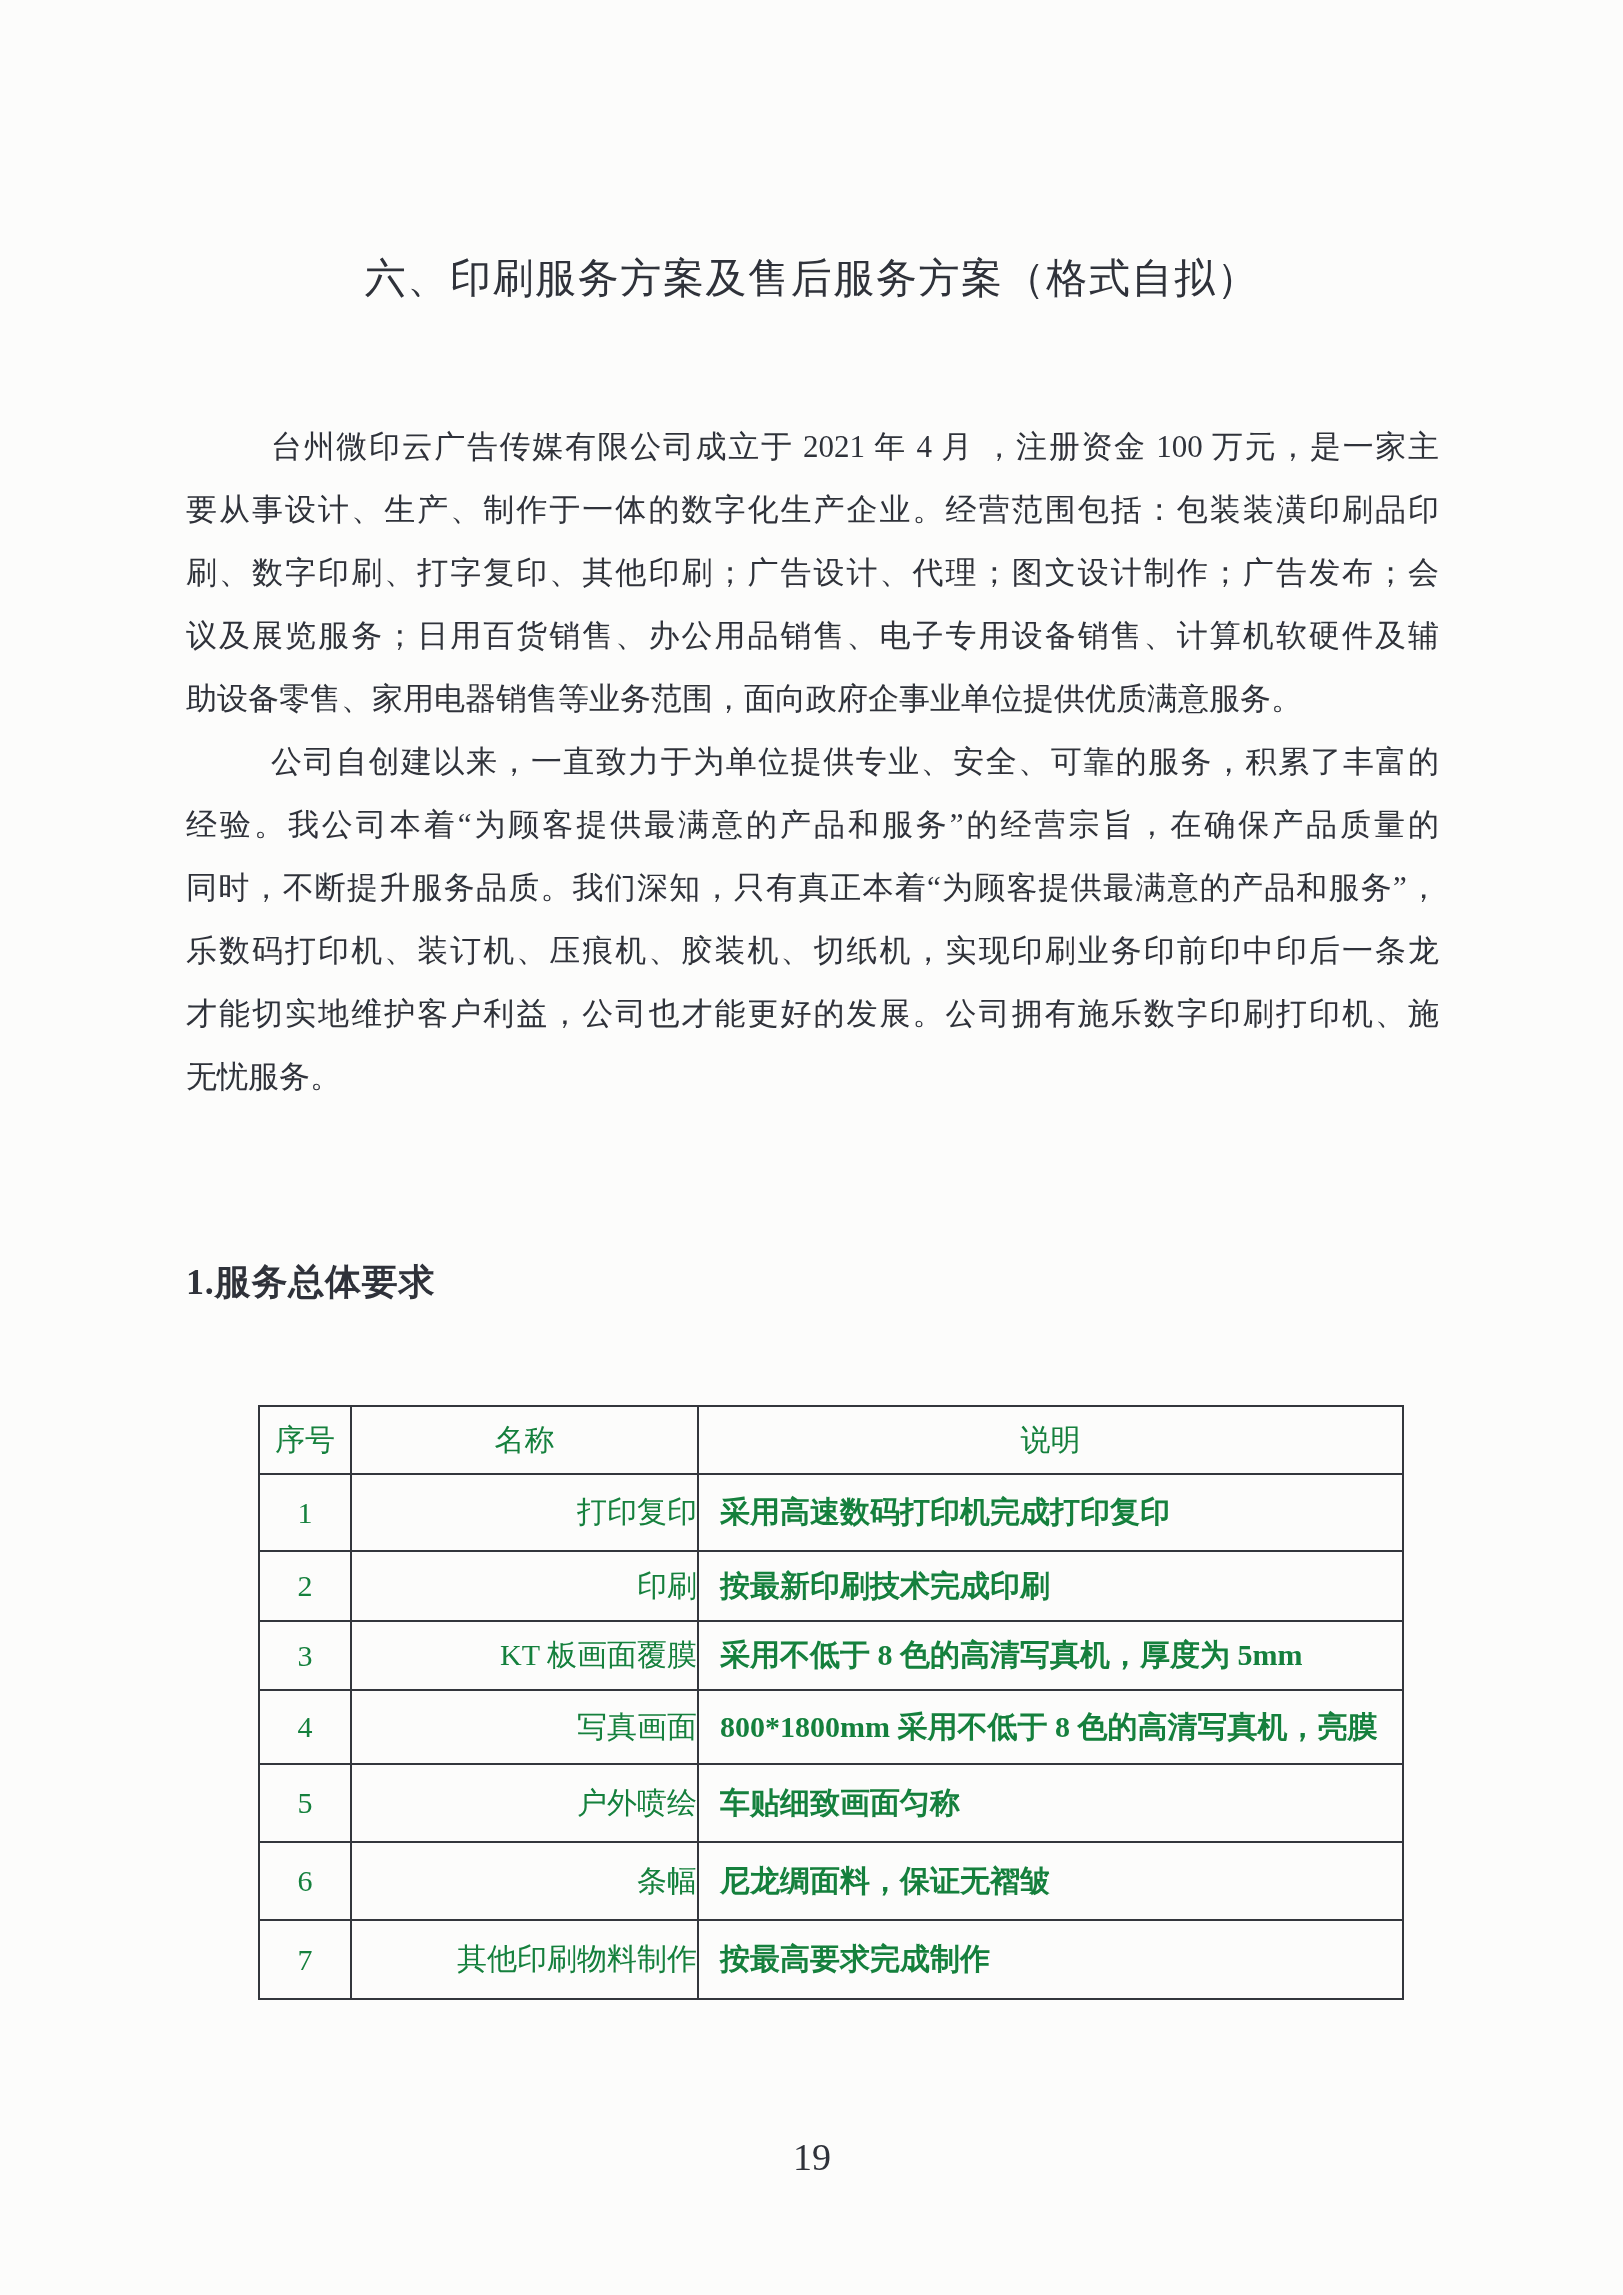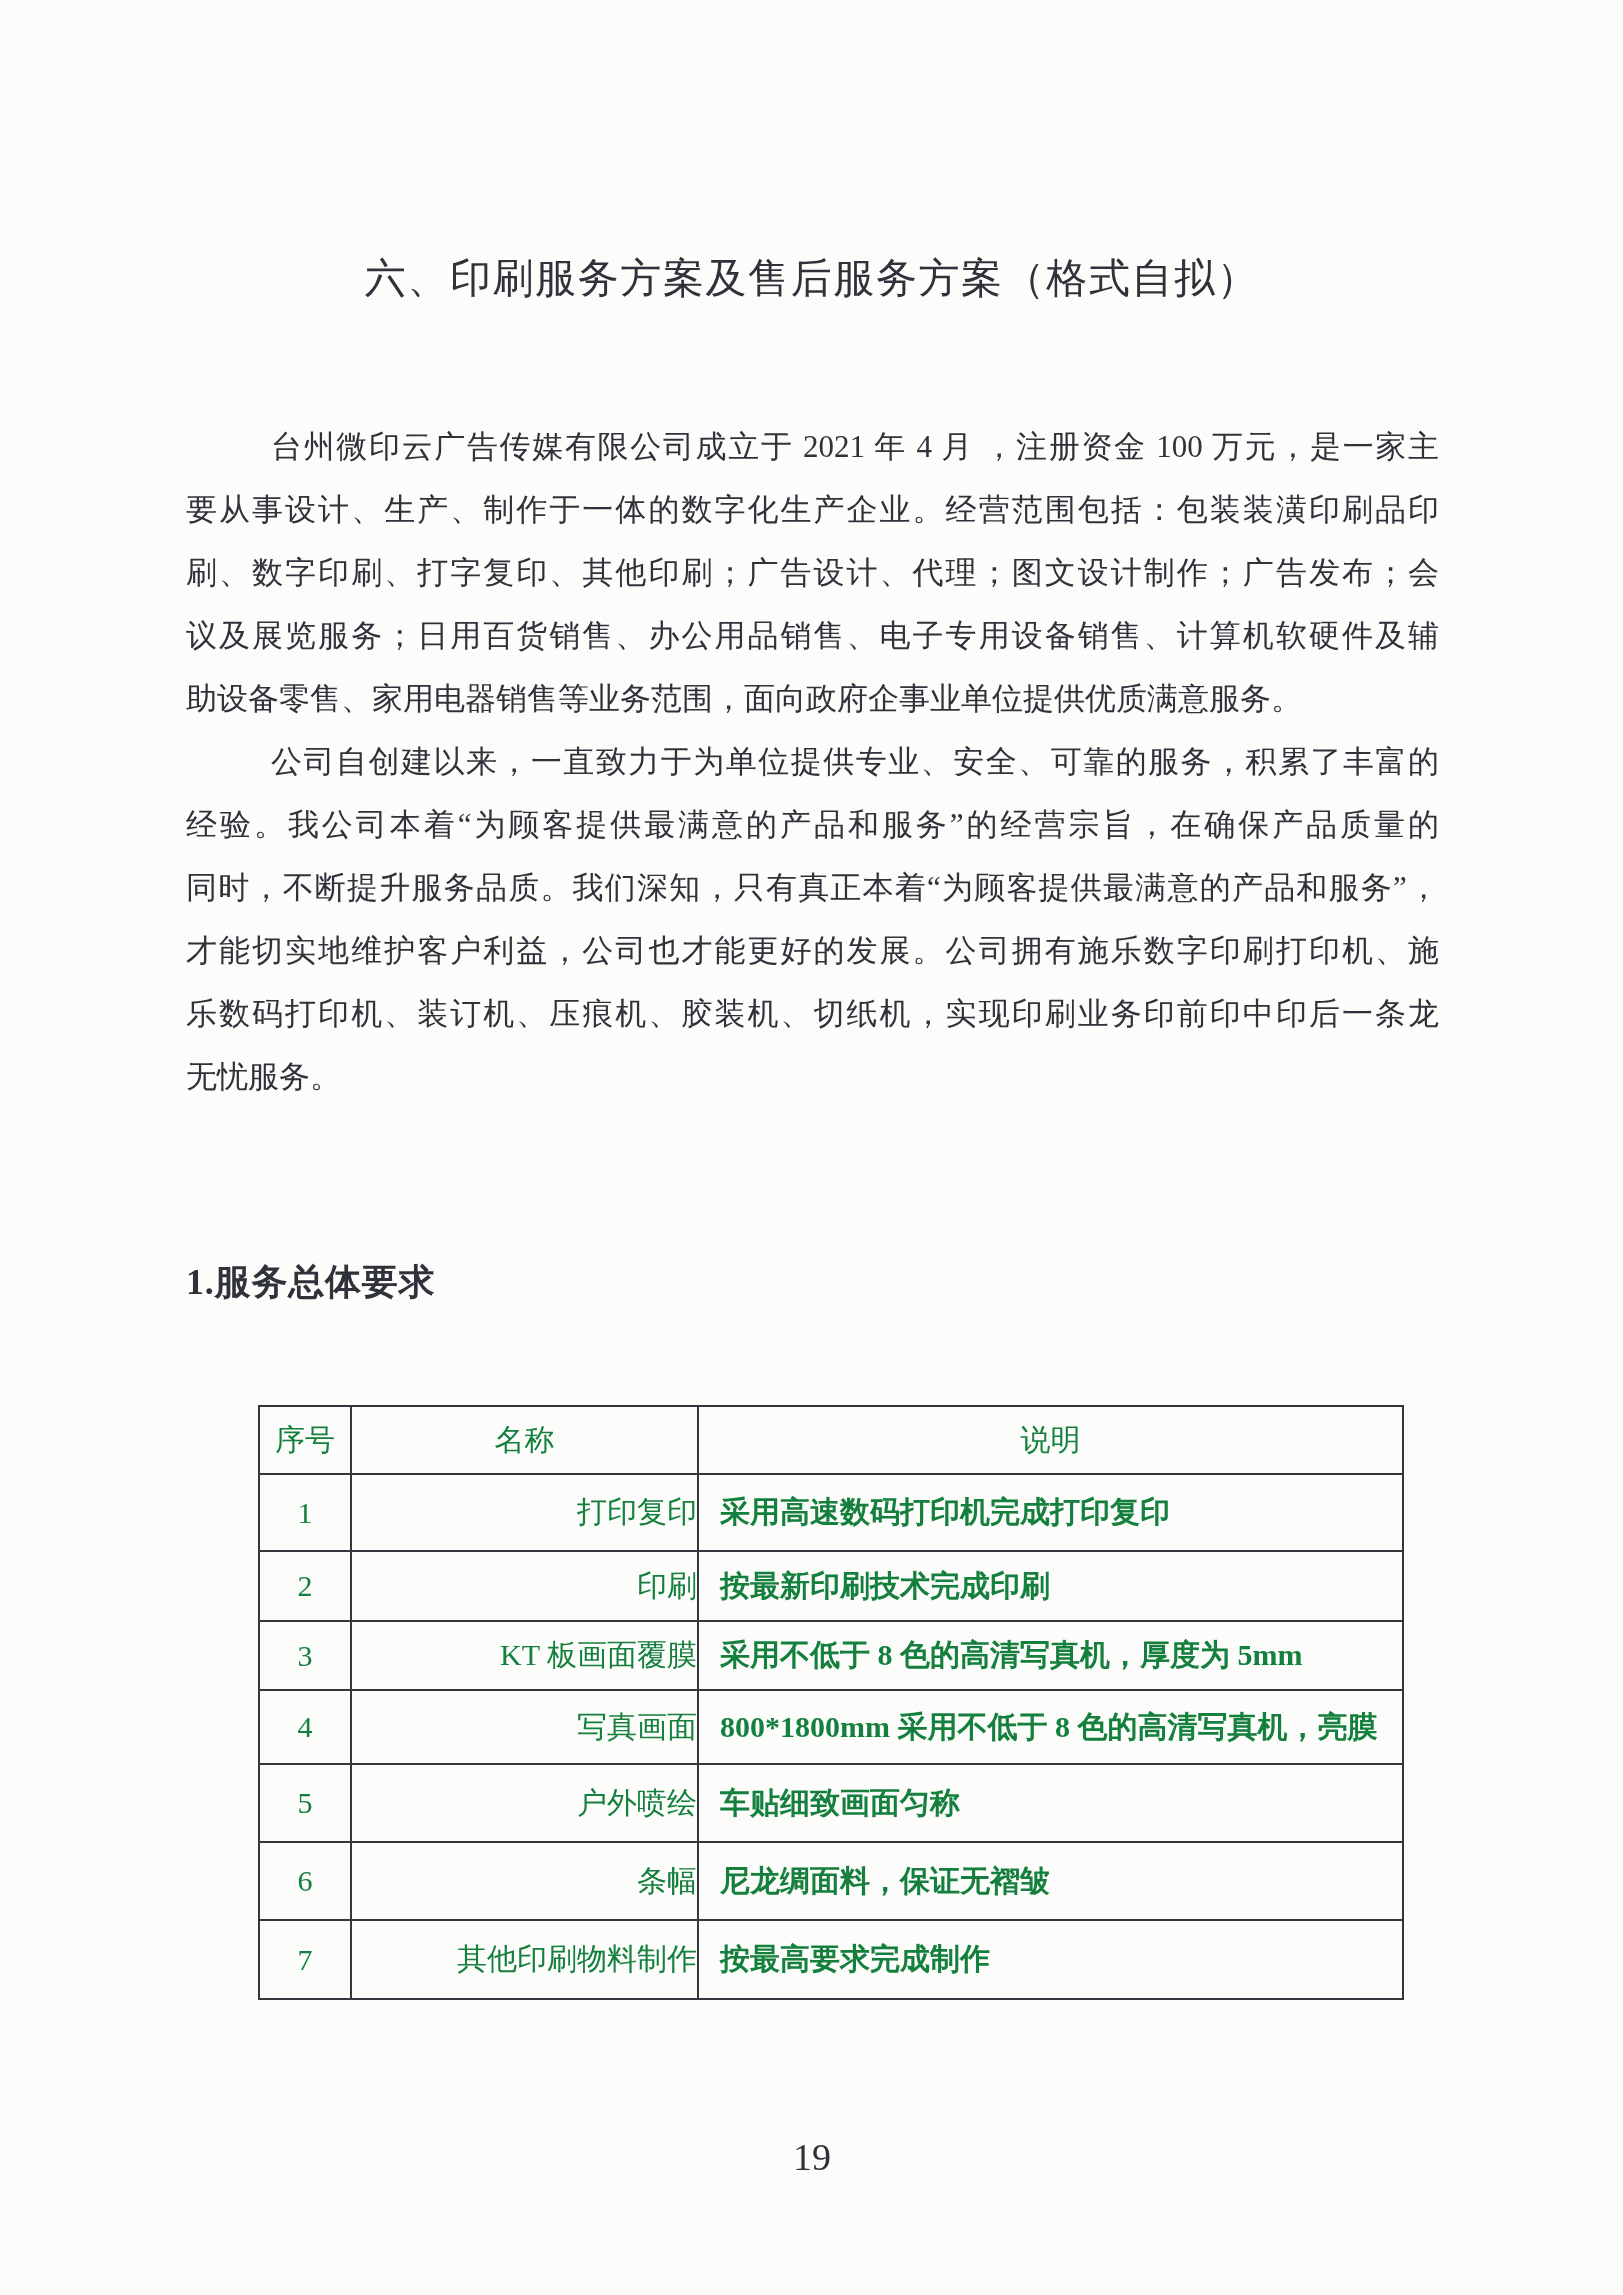--- a/index.html
+++ b/index.html
@@ -85,22 +85,22 @@
       <div class="line just">要从事设计、生产、制作于一体的数字化生产企业。经营范围包括：包装装潢印刷品印</div>
       <div class="line just">刷、数字印刷、打字复印、其他印刷；广告设计、代理；图文设计制作；广告发布；会</div>
       <div class="line just">议及展览服务；日用百货销售、办公用品销售、电子专用设备销售、计算机软硬件及辅</div>
       <div class="line">助设备零售、家用电器销售等业务范围，面向政府企事业单位提供优质满意服务。</div>
     </div>
 
     <div>
       <div class="line just indent">公司自创建以来，一直致力于为单位提供专业、安全、可靠的服务，积累了丰富的</div>
       <div class="line just">经验。我公司本着“为顾客提供最满意的产品和服务”的经营宗旨，在确保产品质量的</div>
       <div class="line just">同时，不断提升服务品质。我们深知，只有真正本着“为顾客提供最满意的产品和服务”，</div>
+      <div class="line just">乐数码打印机、装订机、压痕机、胶装机、切纸机，实现印刷业务印前印中印后一条龙</div>
       <div class="line just">才能切实地维护客户利益，公司也才能更好的发展。公司拥有施乐数字印刷打印机、施</div>
-      <div class="line just">乐数码打印机、装订机、压痕机、胶装机、切纸机，实现印刷业务印前印中印后一条龙</div>
       <div class="line">无忧服务。</div>
     </div>
 
   </div>
 
   <div class="section-heading">1.服务总体要求</div>
 
   <table class="svc-table">
     <colgroup>
       <col style="width:92px">

